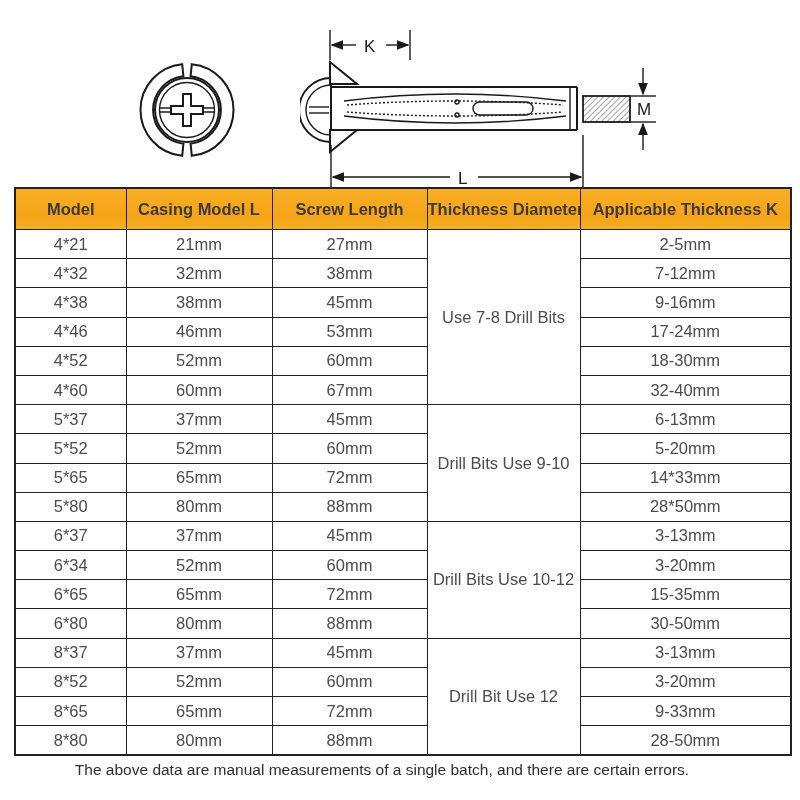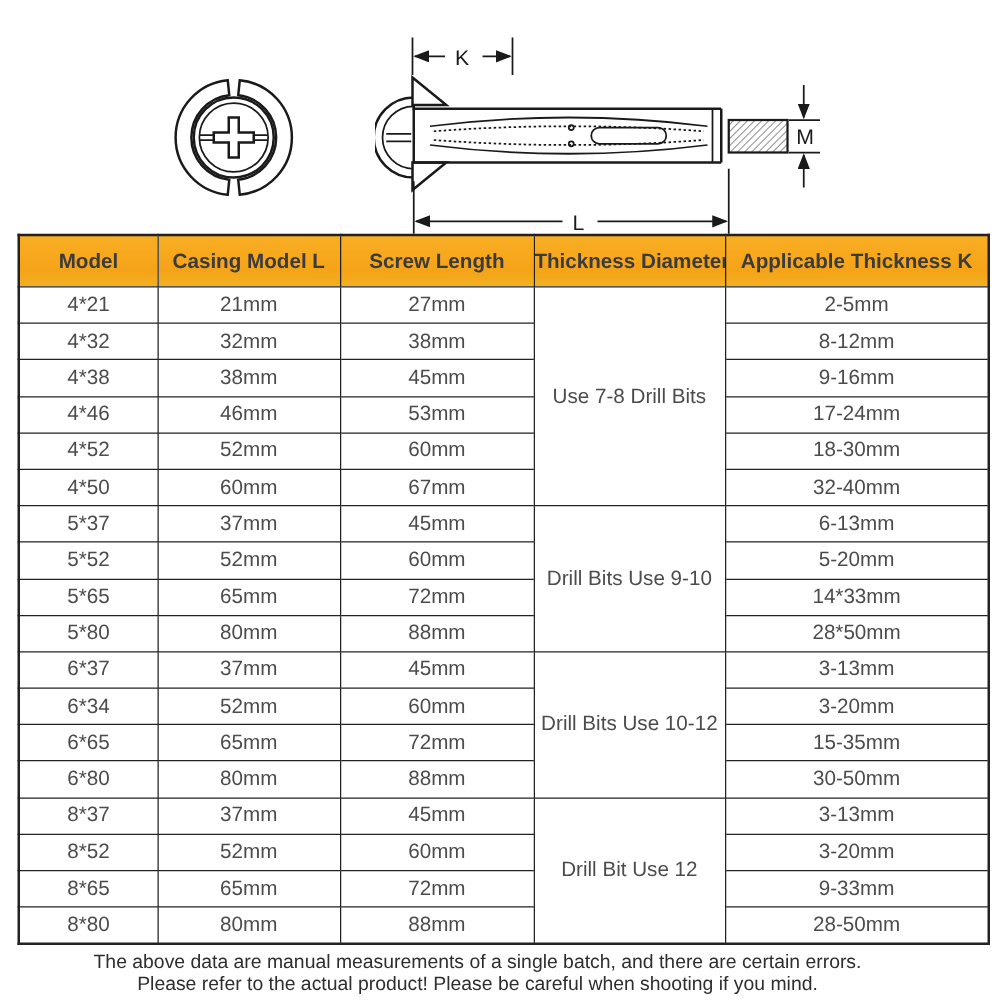--- a/index.html
+++ b/index.html
@@ -141,42 +141,42 @@
           <td>4*21</td>
           <td>21mm</td>
           <td>27mm</td>
           <td class="drill-cell" rowspan="6">Use 7-8 Drill Bits</td>
           <td>2-5mm</td>
         </tr>
         <tr>
           <td>4*32</td>
           <td>32mm</td>
           <td>38mm</td>
-          <td>8-12mm</td>
+          <td>7-12mm</td>
         </tr>
         <tr>
           <td>4*38</td>
           <td>38mm</td>
           <td>45mm</td>
           <td>9-16mm</td>
         </tr>
         <tr>
           <td>4*46</td>
           <td>46mm</td>
           <td>53mm</td>
           <td>17-24mm</td>
         </tr>
         <tr>
           <td>4*52</td>
           <td>52mm</td>
           <td>60mm</td>
           <td>18-30mm</td>
         </tr>
         <tr>
-          <td>4*50</td>
+          <td>4*60</td>
           <td>60mm</td>
           <td>67mm</td>
           <td>32-40mm</td>
         </tr>
         <tr>
           <td>5*37</td>
           <td>37mm</td>
           <td>45mm</td>
           <td class="drill-cell" rowspan="4">Drill Bits Use 9-10</td>
           <td>6-13mm</td>
@@ -247,16 +247,15 @@
           <td>8*80</td>
           <td>80mm</td>
           <td>88mm</td>
           <td>28-50mm</td>
         </tr>
       </tbody>
   </table>
 
   <div class="footer-note">
     <div>The above data are manual measurements of a single batch, and there are certain errors.</div>
-    <div>Please refer to the actual product! Please be careful when shooting if you mind.</div>
   </div>
 
 </div>
 
 </body></html>

